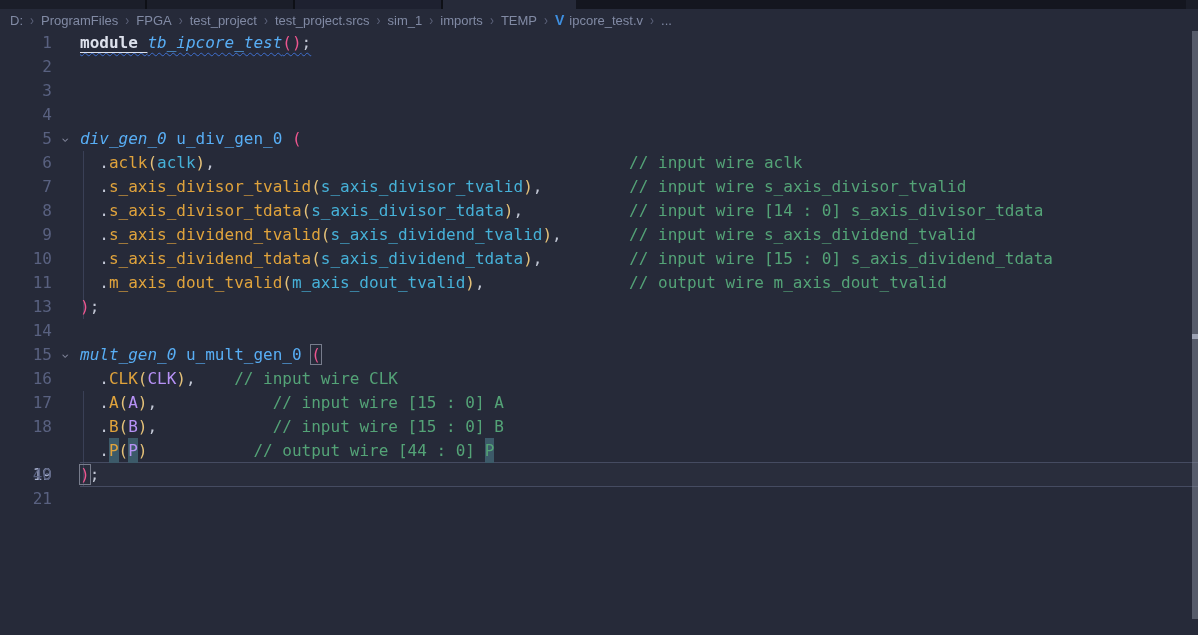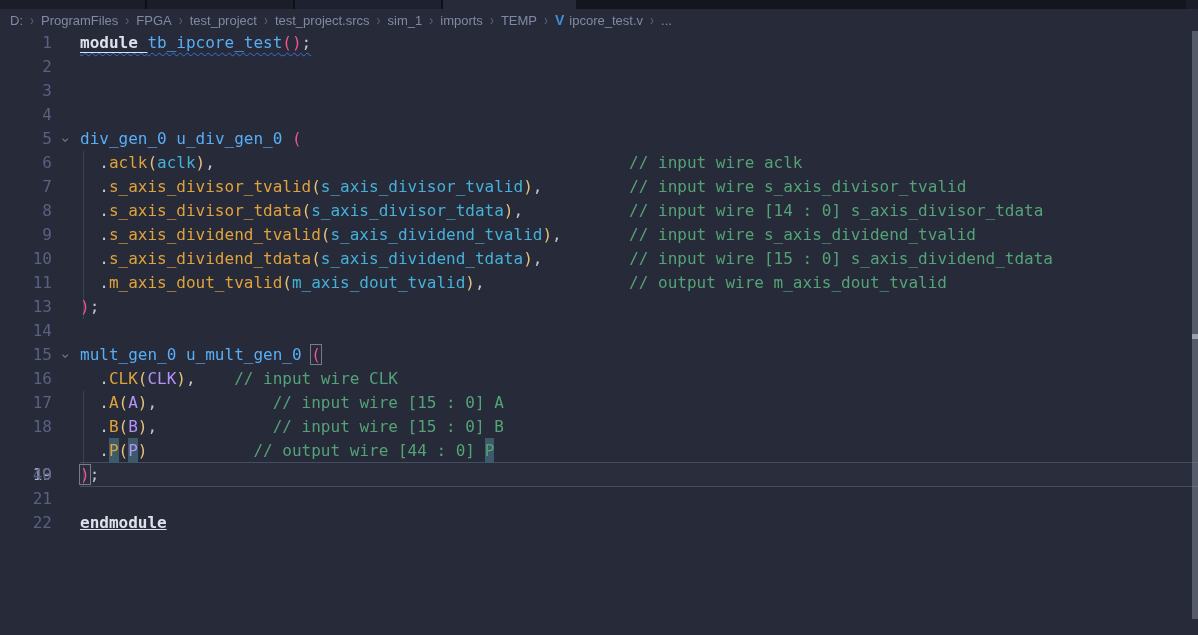--- a/index.html
+++ b/index.html
@@ -30,21 +30,21 @@
   .editor{position:relative;height:604px;font-size:16px;line-height:24px;}
   .lines{position:relative;z-index:2;}
   .row{display:flex;height:24px;}
   .gutter{flex:0 0 52px;text-align:right;color:var(--lnum);user-select:none;}
   .gutter.cur{color:var(--lnumcur);margin-top:24px;}
   .fold{flex:0 0 28px;text-align:center;color:#8b90a5;user-select:none;}
   .chev{display:inline-block;transform:rotate(90deg) translateX(1px);font-size:14px;color:#80859a;}
   .code{white-space:pre;}
   
   .kw{color:var(--kw);font-weight:bold;text-decoration:underline;}
-  .typ{color:var(--blue);}
+  .typ{color:var(--blue);font-style:italic;}
   .ident{color:var(--blue);}
   .port{color:var(--orange);}
   .par{color:var(--yellow);}
   .sig{color:var(--cyan);}
   .sigp{color:var(--purple);}
   .com{color:var(--green);}
   .pink{color:var(--pink);}
   .pun{color:var(--pun);}
   .hl{background:var(--hlbg);box-shadow:0 -3px 0 var(--hlbg),0 3px 0 var(--hlbg);}
   .box{outline:1px solid var(--boxb);}
@@ -198,21 +198,16 @@
       <div class="row">
         <div class="gutter">40</div>
         <div class="fold"></div>
         <div class="code"><span class="pink box">)</span><span class="pun">;</span></div>
       </div>
       <div class="row">
         <div class="gutter">21</div>
         <div class="fold"></div>
         <div class="code"></div>
       </div>
-      <div class="row">
-        <div class="gutter">22</div>
-        <div class="fold"></div>
-        <div class="code"><span class="kw">endmodule</span></div>
-      </div>
     </div>
   <div class="sb"></div>
   <div class="sbtick"></div>
 </div>
 
 </body></html>

